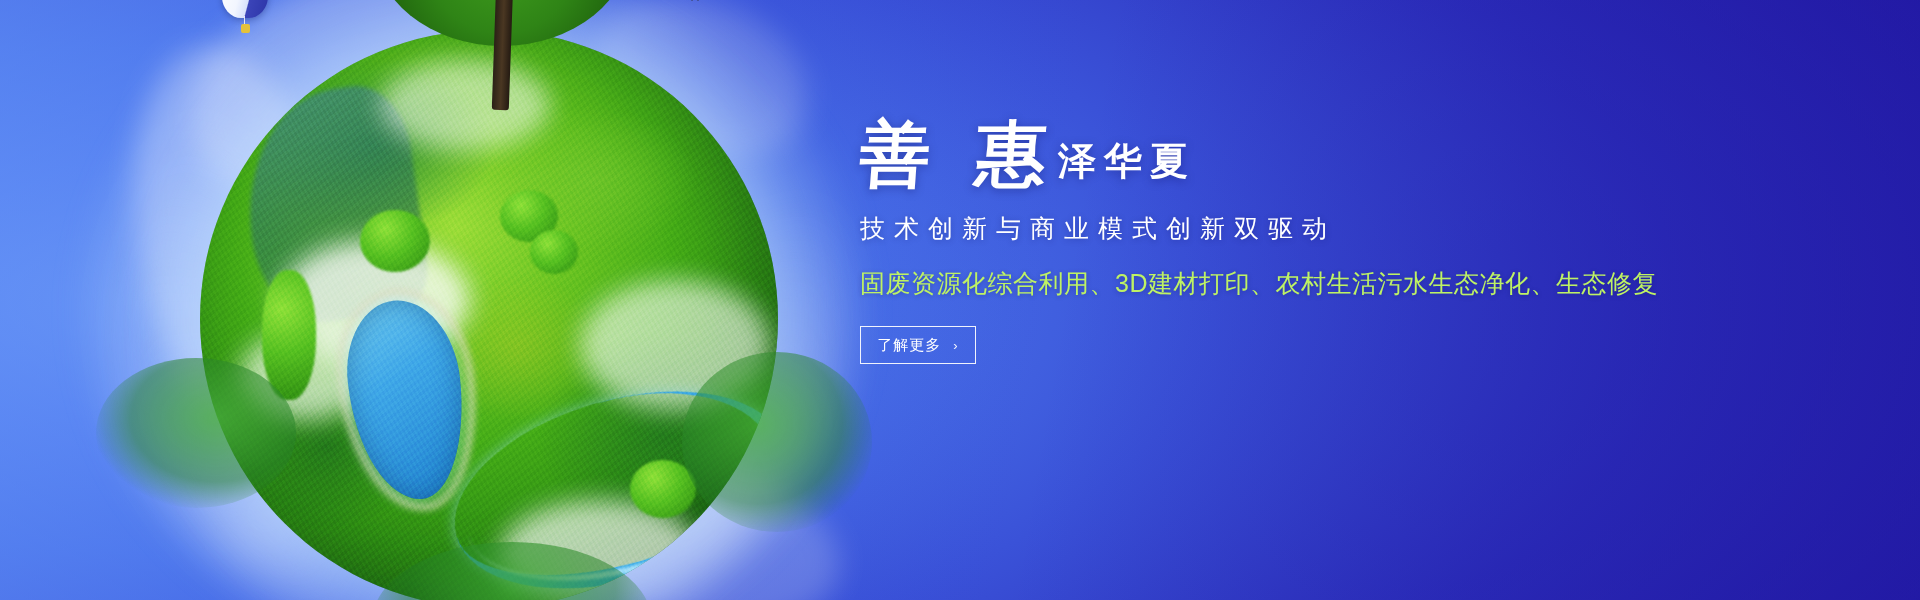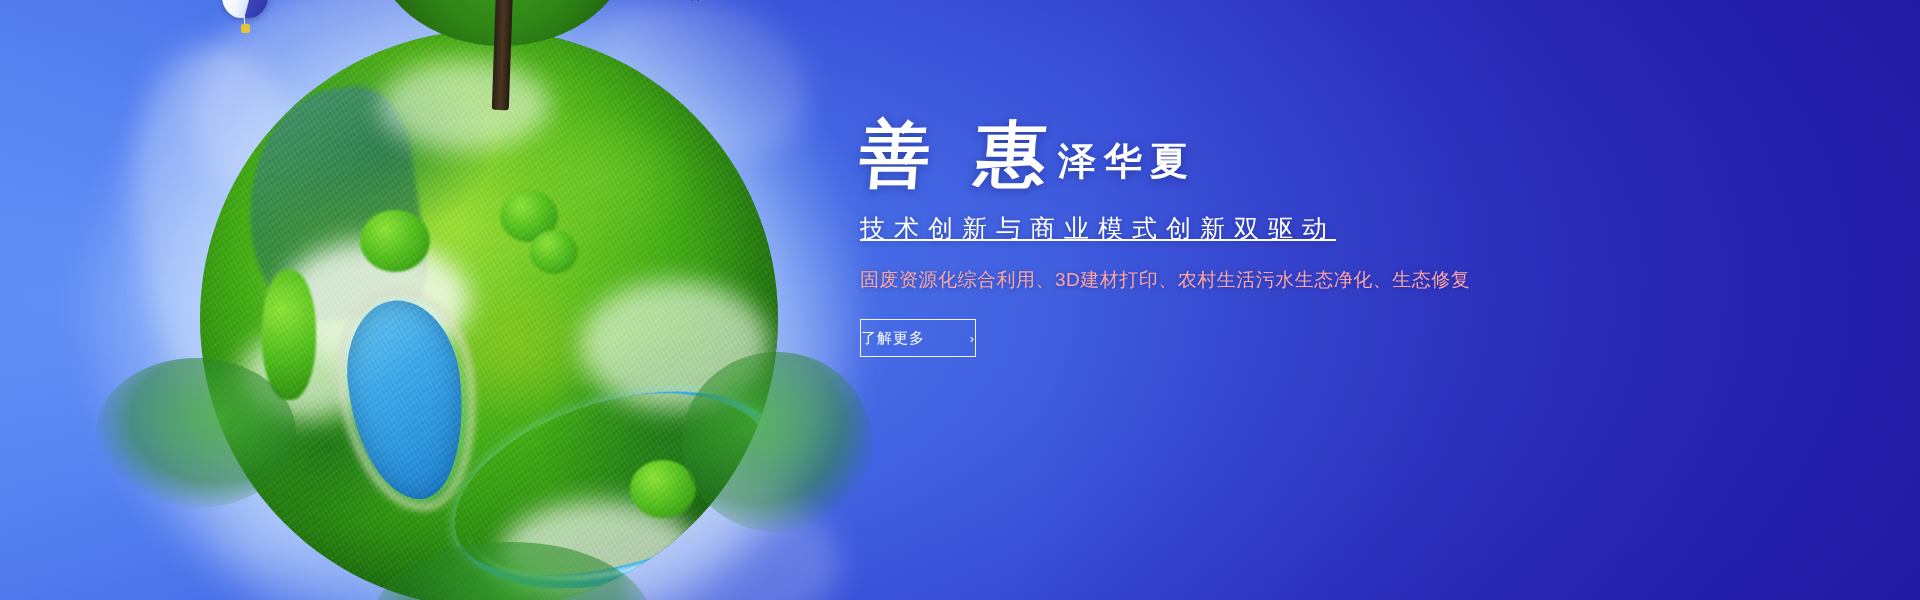--- a/index.html
+++ b/index.html
@@ -200,31 +200,30 @@
     letter-spacing:8px; margin-left:10px;
     position:relative; top:-4px;
   }
   .hl-gap{ display:inline-block; width:44px; }
 
   .subtitle{
     margin-top:22px; color:#ffffff;
     font-size:25px; letter-spacing:9px; font-weight:400;
     text-shadow:0 1px 6px rgba(10,10,80,.3);
     white-space:nowrap;
-    text-decoration:underline;
   }
   .desc{
-    margin-top:22px; color:#fca5a5;
-    font-size:19px; letter-spacing:.5px; font-weight:400;
+    margin-top:22px; color:#bef264;
+    font-size:25px; letter-spacing:.5px; font-weight:400;
     text-shadow:0 1px 5px rgba(10,10,80,.3);
     white-space:nowrap;
   }
   .cta{
     margin-top:26px;
-    display:inline-flex; align-items:center; justify-content:space-between; gap:12px;
+    display:inline-flex; align-items:center; justify-content:center; gap:12px;
     width:116px; height:38px;
     border:1px solid rgba(255,255,255,.92);
     background:transparent; color:#ffffff;
     font-size:15px; letter-spacing:1px; cursor:pointer;
   }
   .cta .chev{ font-size:13px; line-height:1; opacity:.95; }
 </style>
 </head>
 <body>
 

